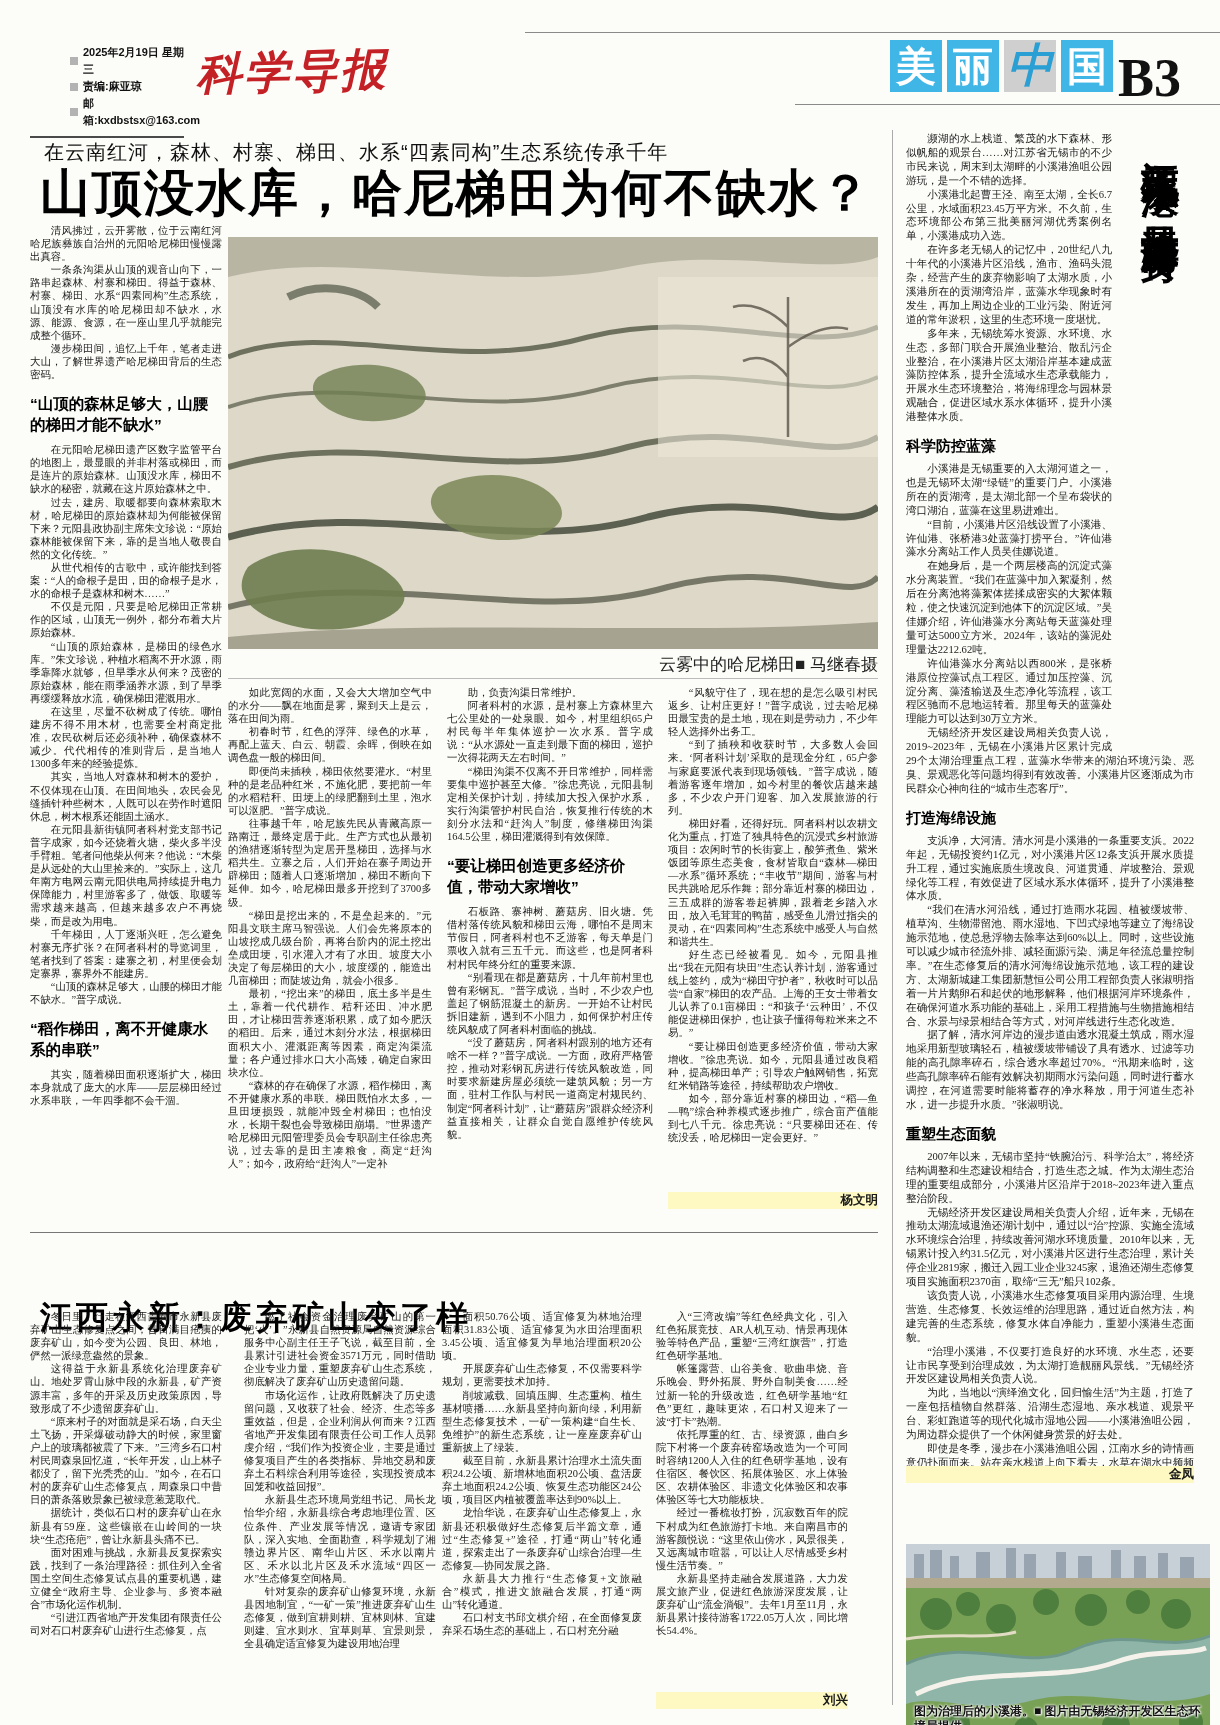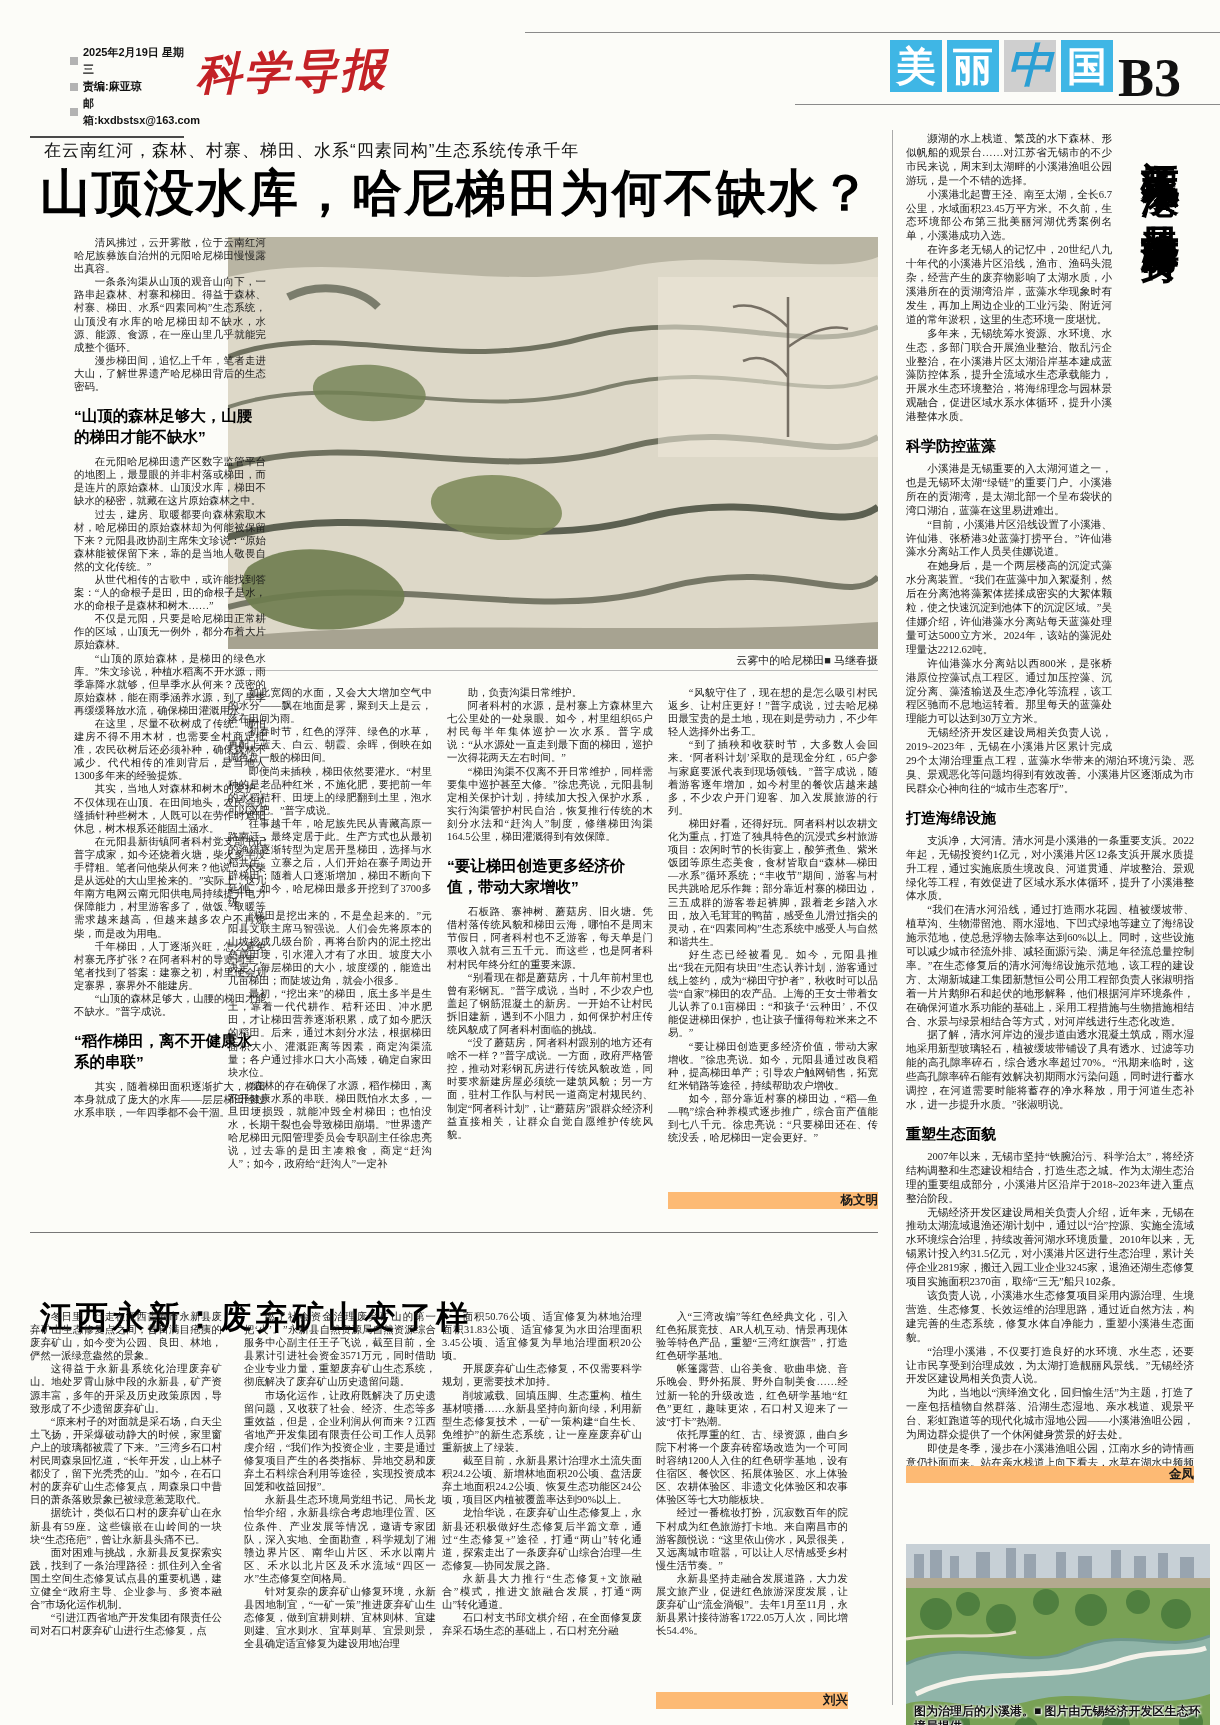--- a/index.html
+++ b/index.html
@@ -18,30 +18,30 @@
            font-family:"Liberation Sans","DejaVu Sans",sans-serif;font-weight:bold;font-size:40px;}
   .sq-blue{background:#3fb6e5;color:#ffffff;}
   .sq-gray{background:#cfcfcf;color:#2a9fd4;font-family:"Liberation Serif",serif;font-style:italic;font-size:46px;}
   .pageno{position:absolute;left:1118px;top:47px;font-size:54px;font-weight:bold;color:#111;}
   
   .col{position:absolute;font-size:10.4px;line-height:13.1px;text-align:justify;overflow:hidden;}
   .para{margin:0;text-indent:2em;}
   .sub{font-family:"Liberation Sans","DejaVu Sans",sans-serif;font-weight:bold;font-size:15.5px;
        line-height:21px;margin:12px 0 8px;text-indent:0;text-align:left;color:#000;}
   .kicker{position:absolute;left:44px;top:139px;font-family:"Liberation Sans","DejaVu Sans",sans-serif;
-          font-size:17px;letter-spacing:1px;color:#111;}
+          font-size:20px;letter-spacing:1px;color:#111;}
   .main-headline{position:absolute;left:40px;top:160px;width:860px;
           font-family:Liberation Mono, monospace;font-weight:bold;font-size:50px;
           letter-spacing:2px;color:#000;white-space:nowrap;}
   .photo1{position:absolute;left:228px;top:237px;width:650px;height:412px;overflow:hidden;
           background:linear-gradient(160deg,#e9e5d6 0%,#d6d1c0 45%,#bdb8a7 100%);}
-  .caption{font-size:11px;font-family:"Liberation Sans","DejaVu Sans",sans-serif;color:#222;}
+  .caption{font-size:17px;font-family:"Liberation Sans","DejaVu Sans",sans-serif;color:#222;}
   .cap1{position:absolute;left:228px;top:653px;width:650px;text-align:right;border-bottom:1px solid #bbb;padding-bottom:2px;}
   .byline{position:absolute;font-family:"Liberation Sans","DejaVu Sans",sans-serif;font-weight:bold;
-          font-size:12.5px;text-align:right;background:#fdba74;}
+          font-size:12.5px;text-align:right;background:#fef9c3;}
   
   .xigang{position:absolute;left:906px;top:132px;width:288px;height:1352px;overflow:hidden;
           font-size:10.6px;line-height:13.9px;text-align:justify;}
   .xigang .sub{font-size:15px;margin:11px 0 6px;}
   .vert-head{float:right;width:72px;height:614px;margin-left:10px;writing-mode:vertical-rl;
              font-family:"Liberation Serif","DejaVu Serif",serif;font-weight:bold;font-size:38px;
              line-height:68px;letter-spacing:3px;color:#000;text-align:left;}
   .photo2{position:absolute;left:906px;top:1544px;width:304px;height:196px;overflow:hidden;background:#f9a8d4;}
   .cap2{position:absolute;left:8px;right:6px;bottom:6px;font-weight:bold;color:#111;
         text-shadow:0 0 3px #fff,0 0 2px #fff,1px 1px 2px #fff;line-height:15px;font-size:12px;}
@@ -99,21 +99,21 @@
       <path d="M210,250 C250,230 310,235 330,265 C350,295 290,310 250,300 C215,292 190,270 210,250 Z" fill="#7a8756" opacity="0.85"></path>
       <path d="M90,140 C120,120 180,125 195,150 C210,175 160,190 125,182 C95,175 75,155 90,140 Z" fill="#717f51" opacity="0.8"></path>
       <rect x="430" y="40" width="220" height="180" fill="#efeadb" opacity="0.55"></rect>
       <path d="M560,60 L560,200 M560,90 C540,70 520,66 505,70 M560,110 C585,92 605,88 620,92 M560,140 C545,120 528,118 515,124" stroke="#5a5348" stroke-width="2.5" fill="none" opacity="0.8"></path>
       <path d="M60,60 C90,45 130,50 150,70" stroke="#39402f" stroke-width="8" fill="none" opacity="0.6"></path>
       <path d="M0,400 C200,380 450,400 650,385 L650,412 L0,412 Z" fill="#a7a391"></path>
     </svg>
   </div>
   <div class="caption cap1">云雾中的哈尼梯田■ 马继春摄</div>
 
-  <div class="col tcol" style="left:30px;top:236px;width:192px;height:968px;margin-left:44px;">
+  <div class="col tcol" style="left:30px;top:224px;width:192px;height:968px;">
       <p class="para">清风拂过，云开雾散，位于云南红河哈尼族彝族自治州的元阳哈尼梯田慢慢露出真容。</p>
       <p class="para">一条条沟渠从山顶的观音山向下，一路串起森林、村寨和梯田。得益于森林、村寨、梯田、水系“四素同构”生态系统，山顶没有水库的哈尼梯田却不缺水，水源、能源、食源，在一座山里几乎就能完成整个循环。</p>
       <p class="para">漫步梯田间，追忆上千年，笔者走进大山，了解世界遗产哈尼梯田背后的生态密码。</p>
       <h3 class="sub">“山顶的森林足够大，山腰的梯田才能不缺水”</h3>
       <p class="para">在元阳哈尼梯田遗产区数字监管平台的地图上，最显眼的并非村落或梯田，而是连片的原始森林。山顶没水库，梯田不缺水的秘密，就藏在这片原始森林之中。</p>
       <p class="para">过去，建房、取暖都要向森林索取木材，哈尼梯田的原始森林却为何能被保留下来？元阳县政协副主席朱文珍说：“原始森林能被保留下来，靠的是当地人敬畏自然的文化传统。”</p>
       <p class="para">从世代相传的古歌中，或许能找到答案：“人的命根子是田，田的命根子是水，水的命根子是森林和树木……”</p>
       <p class="para">不仅是元阳，只要是哈尼梯田正常耕作的区域，山顶无一例外，都分布着大片原始森林。</p>
       <p class="para">“山顶的原始森林，是梯田的绿色水库。”朱文珍说，种植水稻离不开水源，雨季靠降水就够，但旱季水从何来？茂密的原始森林，能在雨季涵养水源，到了旱季再缓缓释放水流，确保梯田灌溉用水。</p>
       <p class="para">在这里，尽量不砍树成了传统。哪怕建房不得不用木材，也需要全村商定批准，农民砍树后还必须补种，确保森林不减少。代代相传的准则背后，是当地人1300多年来的经验提炼。</p>

